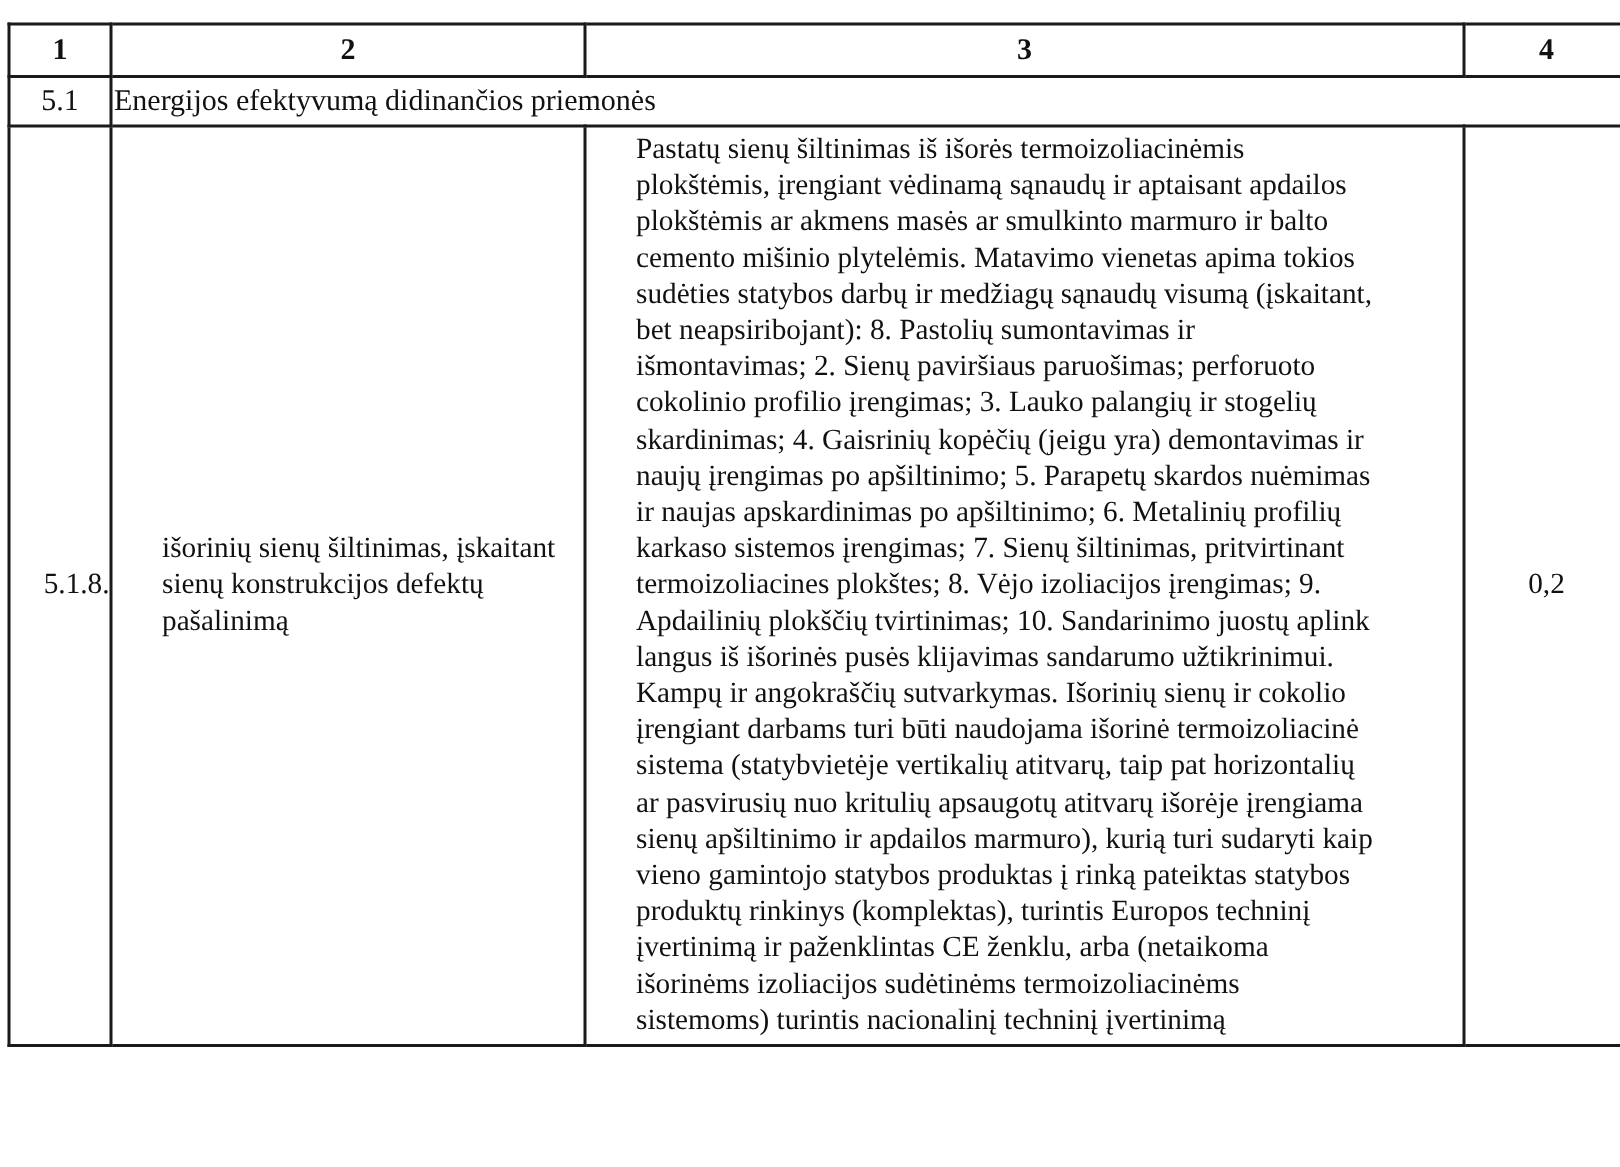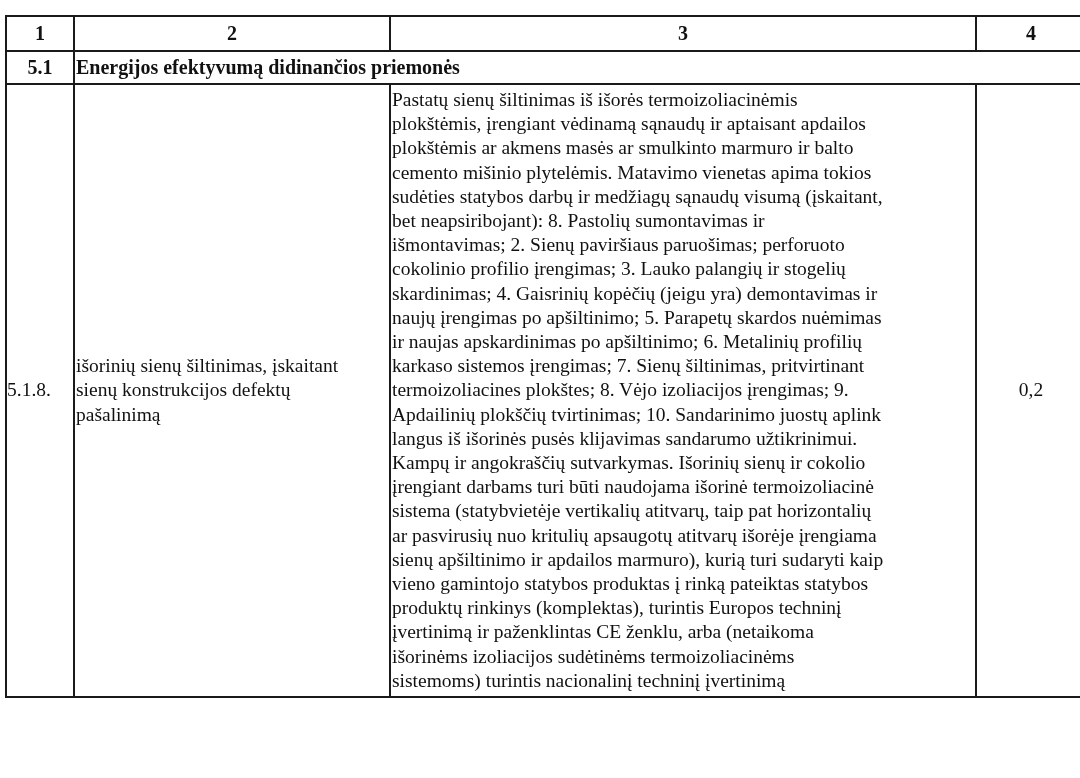--- a/index.html
+++ b/index.html
@@ -2,29 +2,29 @@
 <html><head>
 <meta charset="utf-8">
 <style>
   html, body { margin: 0; padding: 0; background: #ffffff; }
   body { width: 1080px; height: 778px; overflow: hidden; position: relative;
          font-family: "Liberation Serif", "DejaVu Serif", serif; color: #111; }
   .tbl { position: absolute; left: 5px; top: 15px; width: 1080px;
          border-collapse: collapse; table-layout: fixed; }
   .tbl td { border: 2px solid #1a1a1a; padding: 0; vertical-align: middle; }
   .tbl tr.hdr td { height: 33px; text-align: center; font-weight: bold; font-size: 20px; }
-  .tbl tr.sec td { height: 31px; font-weight: bold; font-size: 20px; margin-top: 31px; }
+  .tbl tr.sec td { height: 31px; font-weight: normal; font-size: 20px; margin-top: 31px; }
   .tbl tr.sec td.num { text-align: center; }
   .tbl tr.sec td.title { padding-left: 1px; }
   .tbl tr.main td { font-size: 19.5px; line-height: 24.2px; }
-  .tbl tr.main td.num { text-align: left; }
+  .tbl tr.main td.num { text-align: right; }
   .tbl tr.main td.name { padding-left: 1px; }
   .tbl tr.main td.desc { padding: 3px 1px 3px 1px; }
   .tbl tr.main td.val { text-align: center; }
-  .line { display: block; white-space: nowrap; }
+  .line { display: block; white-space: nowrap; padding-left: 32px; }
 </style>
 </head>
 <body>
 
 <table class="tbl">
   <colgroup>
     <col style="width:68px">
     <col style="width:316px">
     <col style="width:586px">
     <col style="width:110px">

